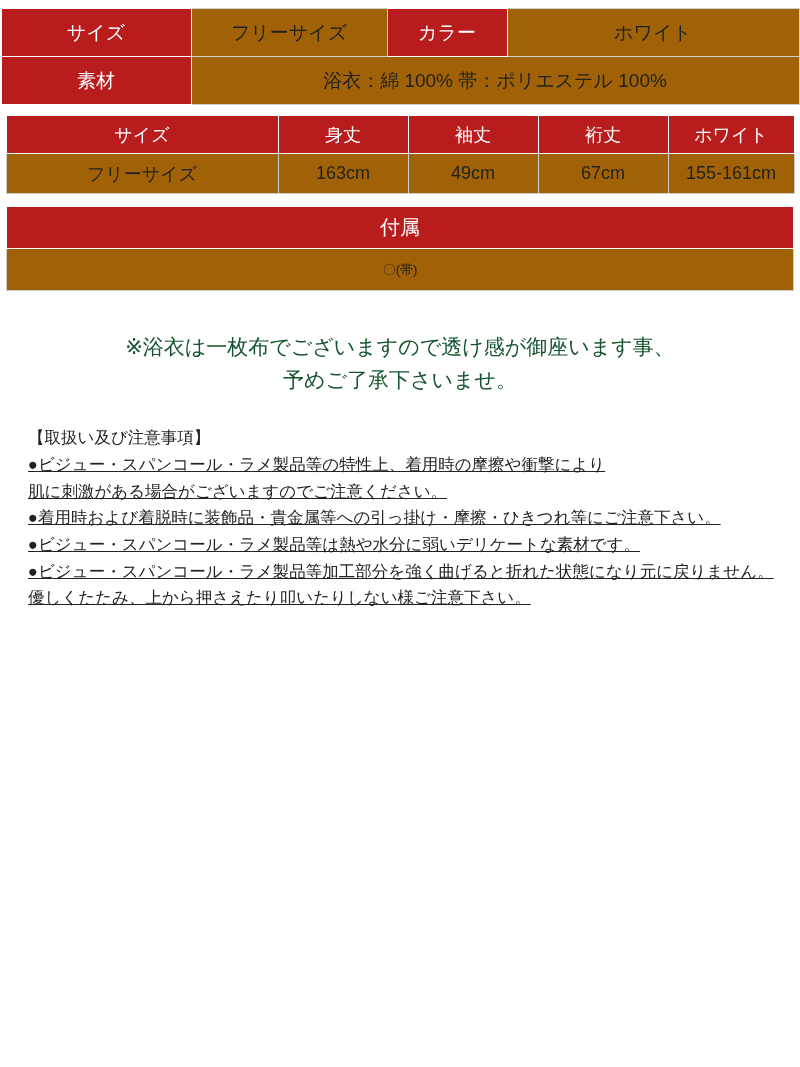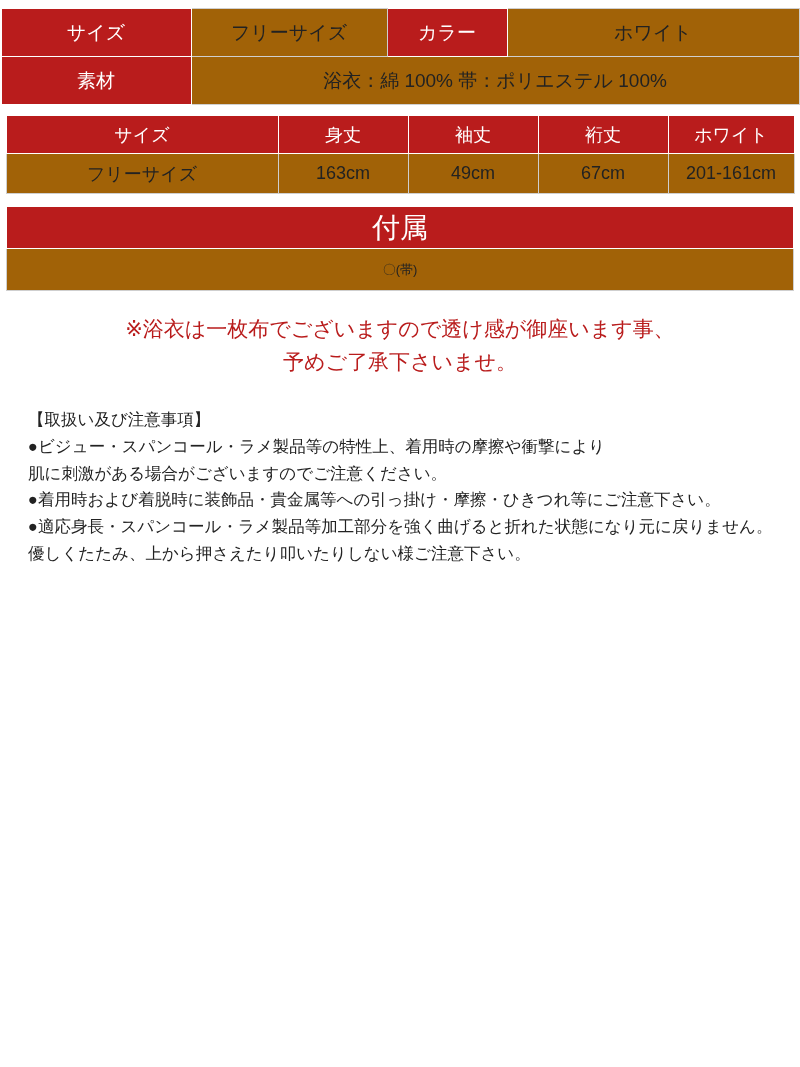--- a/index.html
+++ b/index.html
@@ -54,44 +54,44 @@
   #table-basic td { height: 48px; }
 
   
   #table-measure { margin-top: 10px; }
   #table-measure td { height: 40px; font-size: 18px; }
   #table-measure .hdr { height: 38px; }
 
   
   #table-accessory { margin-top: 12px; }
   #table-accessory td { height: 42px; }
-  #table-accessory .hdr { font-size: 28px; }
+  #table-accessory .hdr { font-size: 20px; }
   #table-accessory .val { font-size: 13px; }
 
   
   .notice {
     text-align: center;
-    margin-top: 22px;
+    margin-top: 40px;
     font-size: 21px;
     line-height: 1.55;
-    color: #b91c1c;
+    color: #14532d;
   }
   .notice div { display: block; }
 
   
   .care {
     margin-top: 28px;
     padding-left: 28px;
     padding-right: 20px;
     font-size: 16.5px;
     line-height: 1.62;
     color: #222222;
   }
   .care .care-title { display: block; }
-  .care .care-line { display: block; white-space: nowrap; }
+  .care .care-line { display: block; white-space: nowrap; text-decoration: underline; }
 </style>
 </head>
 <body>
 
 <div class="page">
 
   <table class="spec" id="table-basic">
     <tbody>
       <tr>
         <td class="hdr" style="width:190px">サイズ</td>
@@ -113,21 +113,21 @@
         <td class="hdr" style="width:130px">身丈</td>
         <td class="hdr" style="width:130px">袖丈</td>
         <td class="hdr" style="width:130px">裄丈</td>
         <td class="hdr" style="width:126px">ホワイト</td>
       </tr>
       <tr>
         <td class="val">フリーサイズ</td>
         <td class="val">163cm</td>
         <td class="val">49cm</td>
         <td class="val">67cm</td>
-        <td class="val">201-161cm</td>
+        <td class="val">155-161cm</td>
       </tr>
     </tbody>
   </table>
 
   <table class="spec" id="table-accessory">
     <tbody>
       <tr>
         <td class="hdr">付属</td>
       </tr>
       <tr>
@@ -139,17 +139,18 @@
   <div class="notice">
     <div>※浴衣は一枚布でございますので透け感が御座います事、</div>
     <div>予めご了承下さいませ。</div>
   </div>
 
   <div class="care">
     <span class="care-title">【取扱い及び注意事項】</span>
     <span class="care-line">●ビジュー・スパンコール・ラメ製品等の特性上、着用時の摩擦や衝撃により</span>
     <span class="care-line">肌に刺激がある場合がございますのでご注意ください。</span>
     <span class="care-line">●着用時および着脱時に装飾品・貴金属等への引っ掛け・摩擦・ひきつれ等にご注意下さい。</span>
-    <span class="care-line">●適応身長・スパンコール・ラメ製品等加工部分を強く曲げると折れた状態になり元に戻りません。</span>
+    <span class="care-line">●ビジュー・スパンコール・ラメ製品等は熱や水分に弱いデリケートな素材です。</span>
+    <span class="care-line">●ビジュー・スパンコール・ラメ製品等加工部分を強く曲げると折れた状態になり元に戻りません。</span>
     <span class="care-line">優しくたたみ、上から押さえたり叩いたりしない様ご注意下さい。</span>
   </div>
 
 </div>
 
 </body></html>

